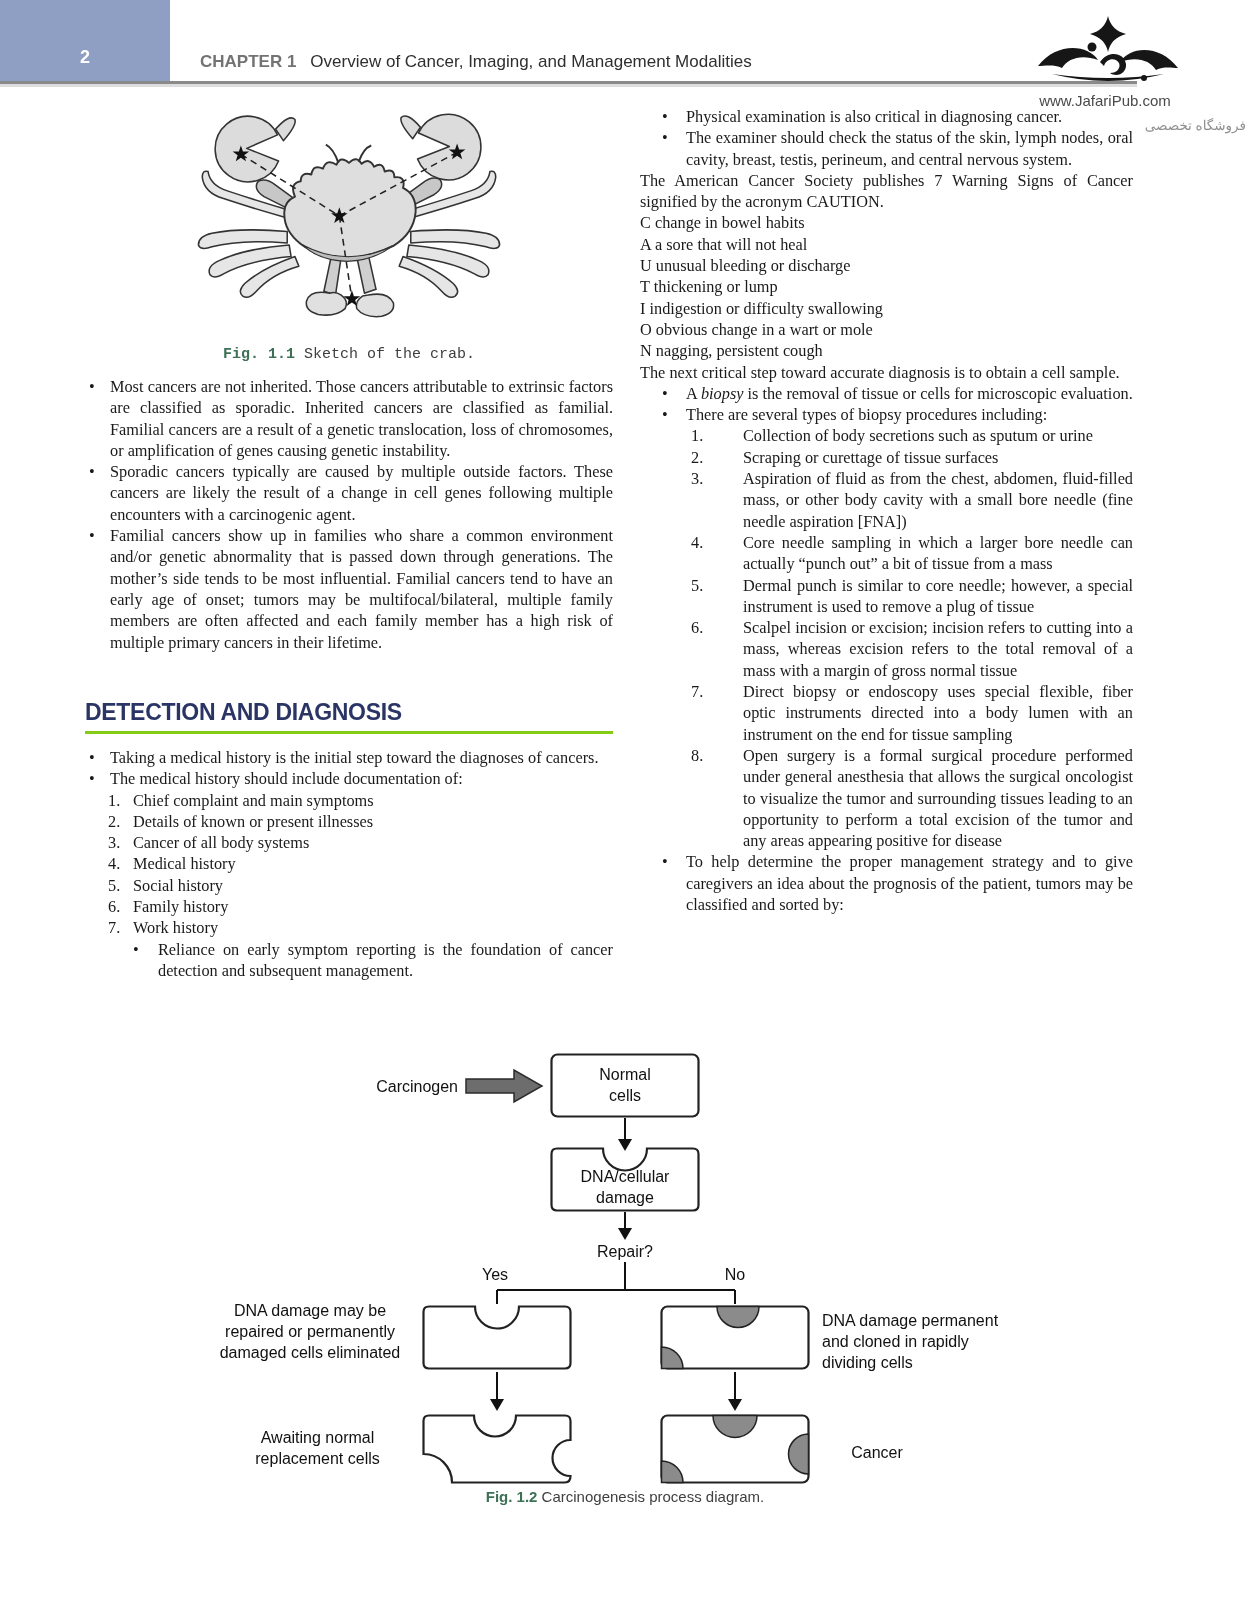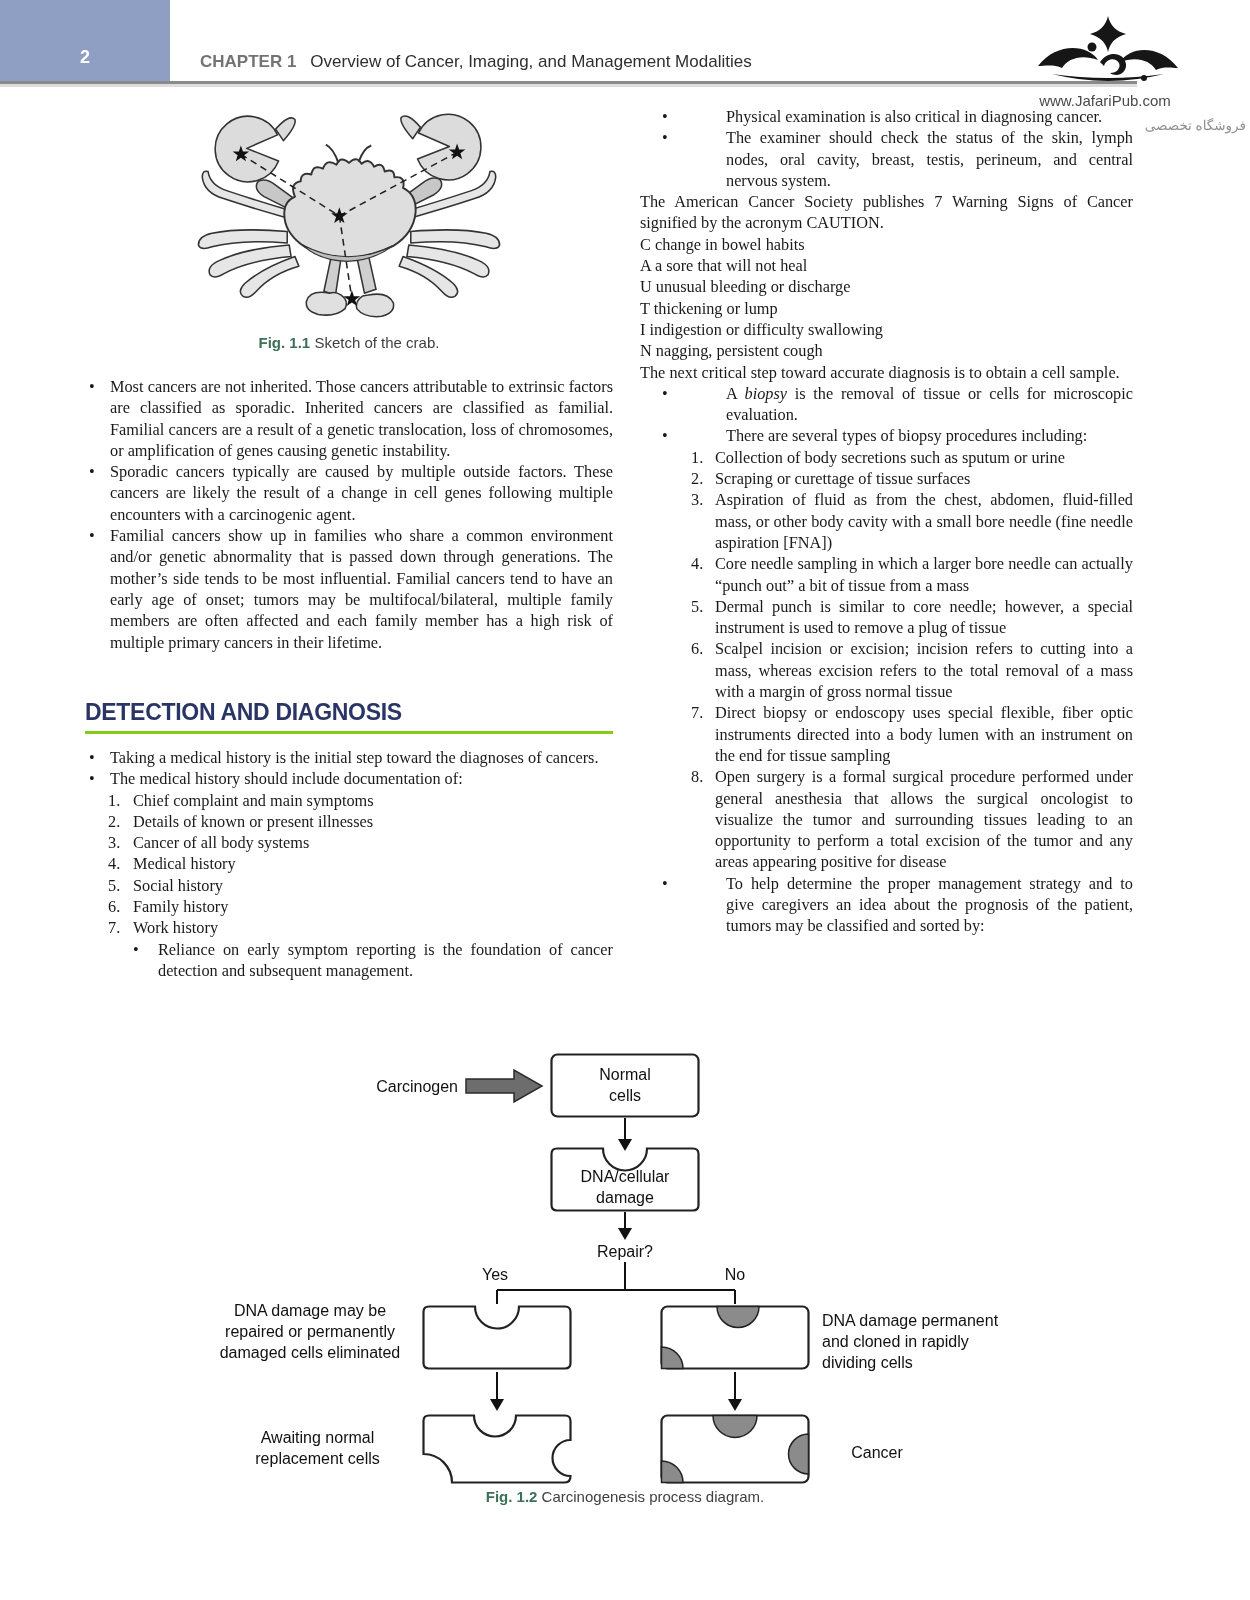--- a/index.html
+++ b/index.html
@@ -20,42 +20,42 @@
     font-size:17px; white-space:nowrap; }
   .chapter-label { font-weight:bold; color:#737373; margin-right:14px; }
   .chapter-title { color:#2f2f2f;margin-top:38px; }
   .logo { position:absolute; left:1028px; top:14px; }
   .site-url { position:absolute; left:1010px; top:92px; width:190px; text-align:center;
     font-family:"Liberation Sans",sans-serif; font-size:15px; color:#4a4a4a; }
   .watermark { position:absolute; right:4px; top:117px; font-family:"Liberation Sans",sans-serif;
     font-size:13.5px; color:#8f8f8f; direction:rtl; }
   
   .fig1-block { position:absolute; left:85px; top:104px; width:528px; text-align:center; }
-  .fig-caption { font-family:Liberation Sans, sans-serif; font-size:15px; color:#3f3f3f; margin-top:4px; }
+  .fig-caption { font-family:Liberation Mono, monospace; font-size:15px; color:#3f3f3f; margin-top:16px; }
   .fig-label { font-weight:bold; color:#3c7156; }
   
   .serif { font-size:16.3px; line-height:21.3px; }
   .leftcol-bullets { position:absolute; left:85px; top:376px; width:528px; }
   .section-heading { position:absolute; left:85px; top:699px; width:528px;
     font-family:"Liberation Sans",sans-serif; font-weight:bold; font-size:23px;
     color:#2a3565; letter-spacing:-0.3px; padding-bottom:5px; border-bottom:3px solid #84cc16; }
   .detection-block { position:absolute; left:85px; top:747px; width:528px; }
   .rightcol { position:absolute; left:640px; top:106px; width:493px; }
   .bi { display:flex; }
   .bi .mk { flex:none; width:25px; padding-left:4px; }
   .bi .tx { flex:1; text-align:justify; }
   .bi2 { display:flex; padding-left:22px; }
   .bi2 .mk { flex:none; width:24px; }
-  .bi2 .tx { flex:1; text-align:justify;margin-left:40px; }
+  .bi2 .tx { flex:1; text-align:justify; }
   .ni { display:flex; padding-left:23px; }
   .ni .mk { flex:none; width:25px; }
   .ni .tx { flex:1; text-align:justify; }
   .ni2 { display:flex; padding-left:51px; }
   .ni2 .mk { flex:none; width:24px; }
-  .ni2 .tx { flex:1; text-align:justify; }
+  .ni2 .tx { flex:1; text-align:justify;margin-left:28px; }
   .sub-bi { display:flex; padding-left:48px; }
   .sub-bi .mk { flex:none; width:25px; }
   .sub-bi .tx { flex:1; text-align:justify; }
   .flush { text-align:justify; }
   .caution-line { text-align:left; }
   .it { font-style:italic; }
   
   .flow { position:absolute; left:0; top:1040px; width:1184px; height:490px;
     font-family:"Liberation Sans",sans-serif; font-size:16px; color:#111; }
   .flow .lbl { position:absolute; white-space:pre-line; line-height:21px; }
@@ -211,20 +211,21 @@
     <div class="bi2">
         <span class="mk">•</span>
         <span class="tx">The examiner should check the status of the skin, lymph nodes, oral cavity, breast, testis, perineum, and central nervous system.</span>
       </div>
     <div class="flush">The American Cancer Society publishes 7 Warning Signs of Cancer signified by the acronym CAUTION.</div>
     <div class="caution-line">C change in bowel habits</div>
     <div class="caution-line">A a sore that will not heal</div>
     <div class="caution-line">U unusual bleeding or discharge</div>
     <div class="caution-line">T thickening or lump</div>
     <div class="caution-line">I indigestion or difficulty swallowing</div>
+    <div class="caution-line">O obvious change in a wart or mole</div>
     <div class="caution-line">N nagging, persistent cough</div>
     <div class="flush">The next critical step toward accurate diagnosis is to obtain a cell sample.</div>
     <div class="bi2">
         <span class="mk">•</span>
         <span class="tx"><span>A </span><span class="it">biopsy</span><span> is the removal of tissue or cells for microscopic evaluation.</span></span>
       </div>
     <div class="bi2">
         <span class="mk">•</span>
         <span class="tx">There are several types of biopsy procedures including:</span>
       </div>

